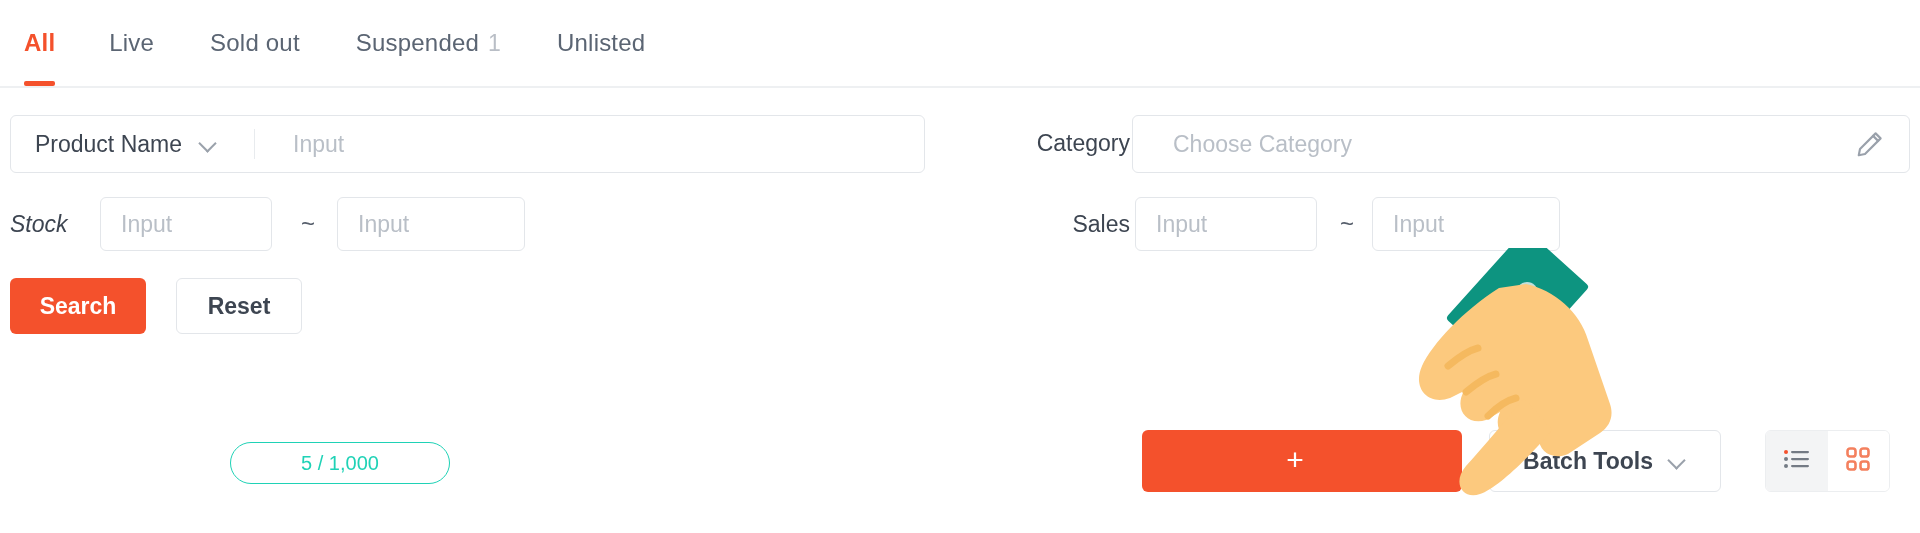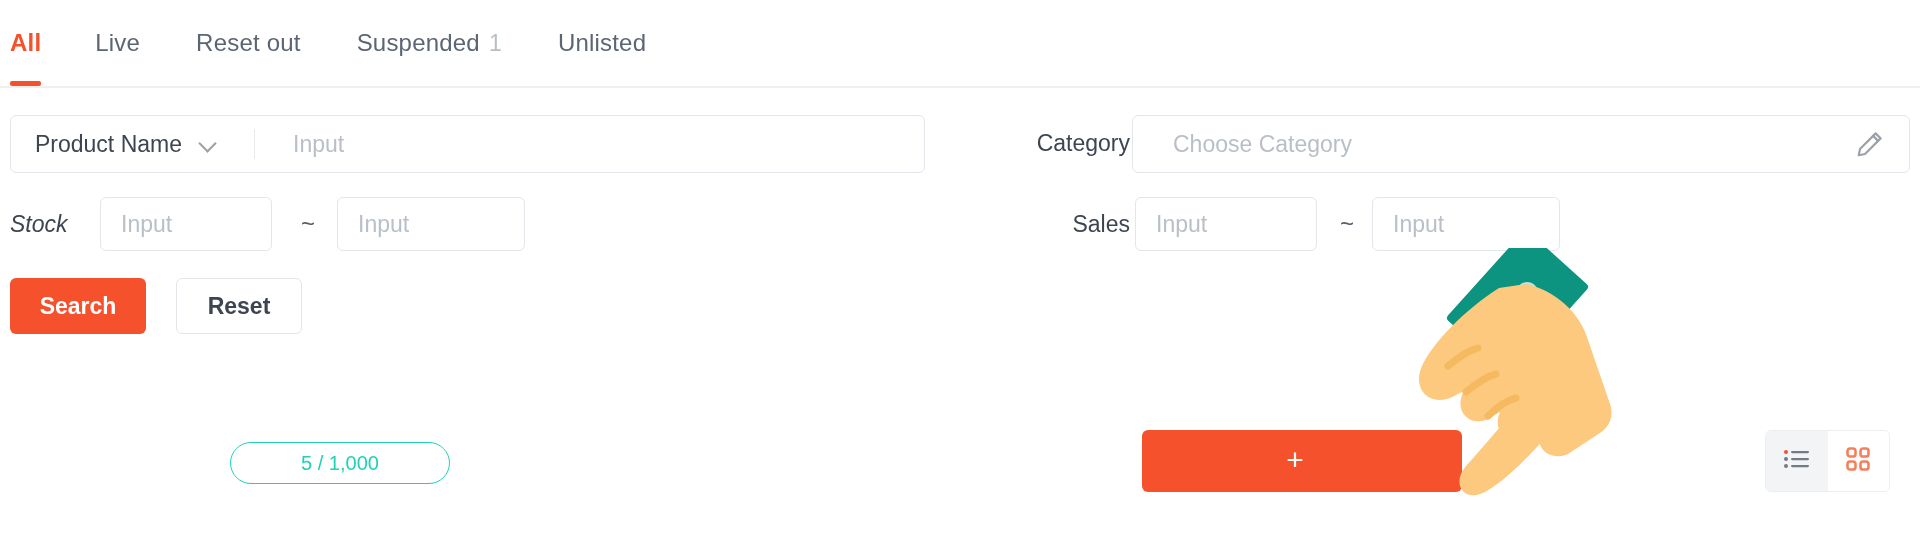--- a/index.html
+++ b/index.html
@@ -20,21 +20,21 @@
 
   
   .tabbar {
     position: absolute;
     left: 0; top: 0;
     width: 1920px;
     height: 88px;
     border-bottom: 2px solid #eef0f2;
     display: flex;
     align-items: flex-start;
-    padding-left: 10px;
+    padding-left: 24px;
   }
   .tab {
     position: relative;
     height: 86px;
     display: flex;
     align-items: center;
     font-size: 24px;
     color: #5b6573;
     padding: 0 0 0 0;
     margin-right: 52px;
@@ -289,21 +289,21 @@
 
   <div class="tabbar">
     <div class="tab active" style="margin-right:54px;">
       <span>All</span>
       <span class="tab-underline"></span>
     </div>
     <div class="tab" style="margin-right:56px;">
       <span>Live</span>
     </div>
     <div class="tab" style="margin-right:56px;">
-      <span>Reset out</span>
+      <span>Sold out</span>
     </div>
     <div class="tab" style="margin-right:56px;">
       <span>Suspended</span>
       <span class="tab-count">1</span>
     </div>
     <div class="tab">
       <span>Unlisted</span>
     </div>
   </div>
 
@@ -359,20 +359,24 @@
   </div>
 
   <div class="listhead">
     <div class="quota-pill">5 / 1,000</div>
   </div>
 
   <button class="btn btn-primary add-btn">
     <span class="plus">+</span>
   </button>
 
+  <div class="batch-btn">
+    <span class="batch-label">Batch Tools</span>
+    <span class="chev" style="margin-left:16px; margin-right:0;"></span>
+  </div>
 
   <div class="viewtoggle">
     <div class="vt-cell vt-list">
       <span>
         <svg width="28" height="24" viewBox="0 0 28 24" fill="none">
           <circle cx="3" cy="5" r="2" fill="#f4512c"></circle>
           <rect x="8" y="4" width="18" height="2.2" rx="1.1" fill="#747b85"></rect>
           <circle cx="3" cy="12" r="2" fill="#747b85"></circle>
           <rect x="8" y="11" width="18" height="2.2" rx="1.1" fill="#747b85"></rect>
           <circle cx="3" cy="19" r="2" fill="#747b85"></circle>

